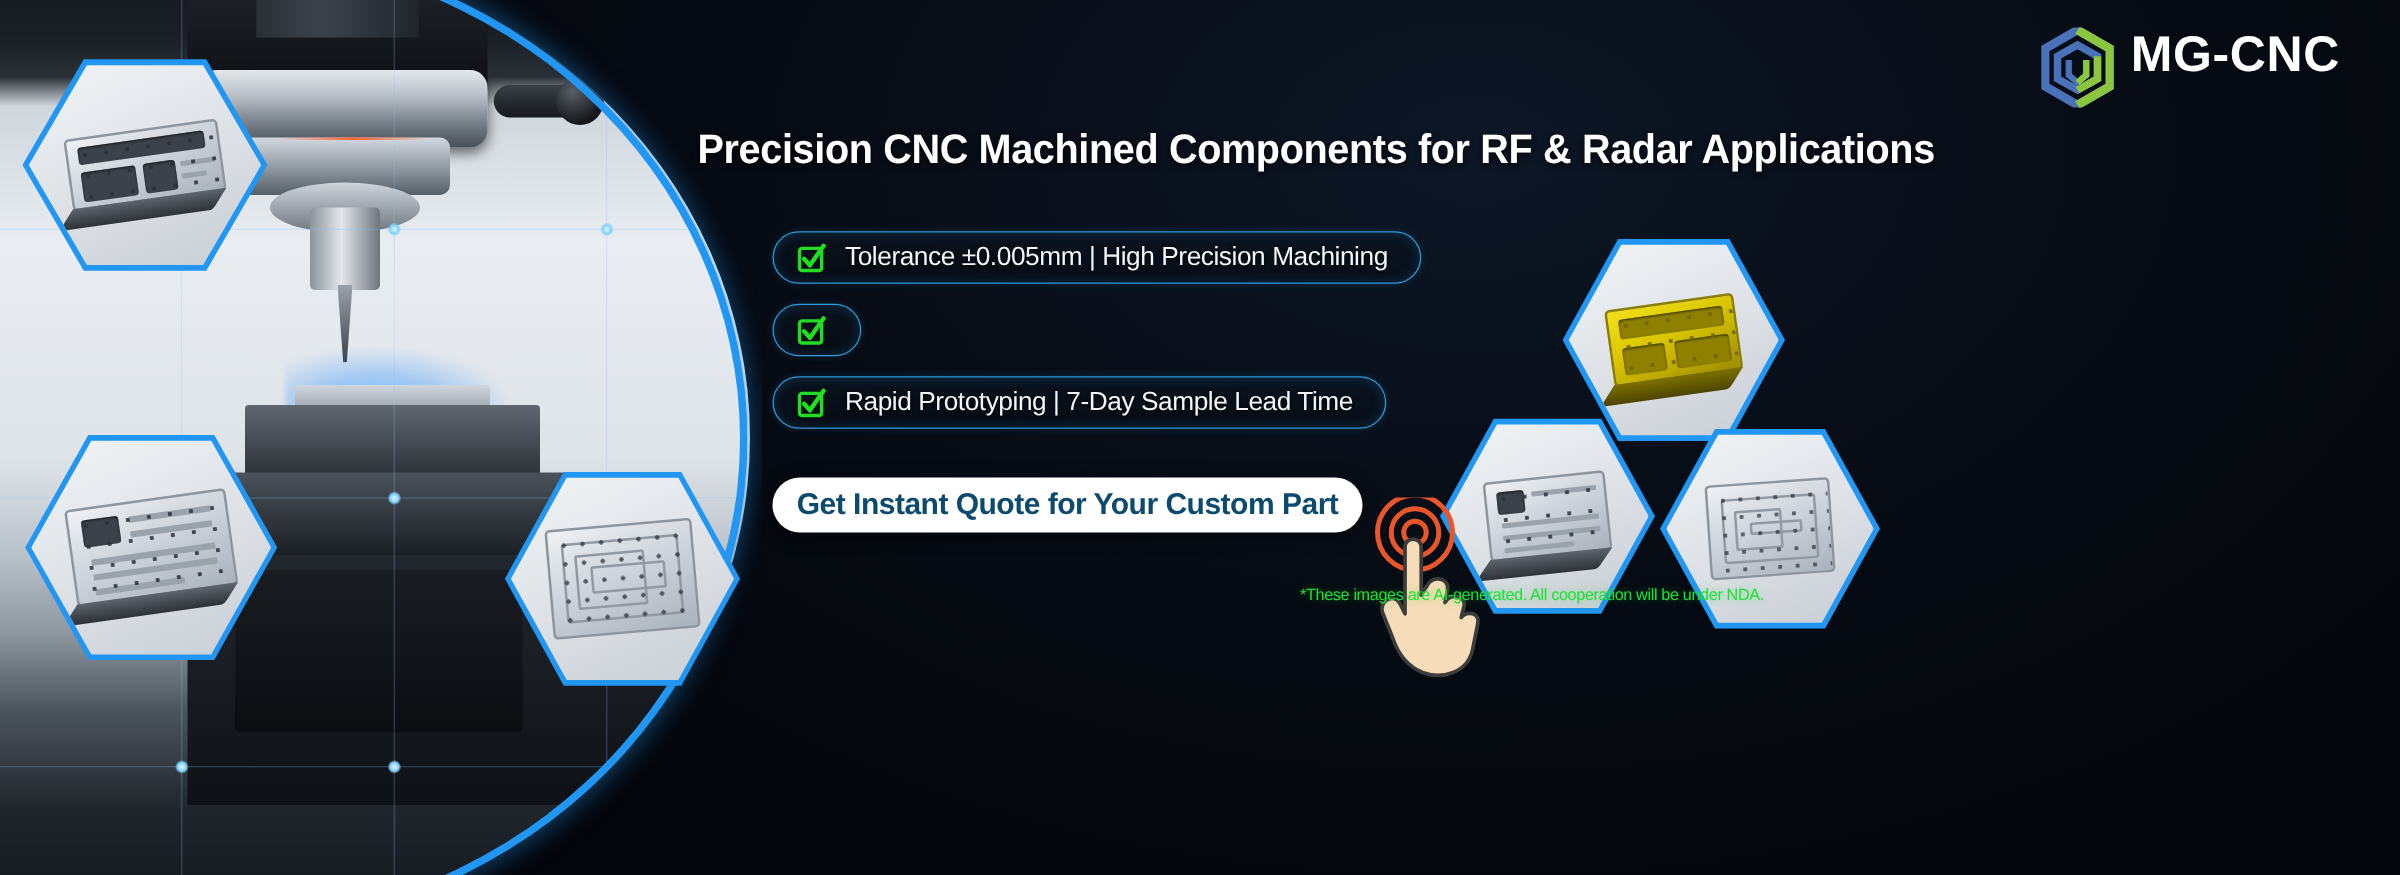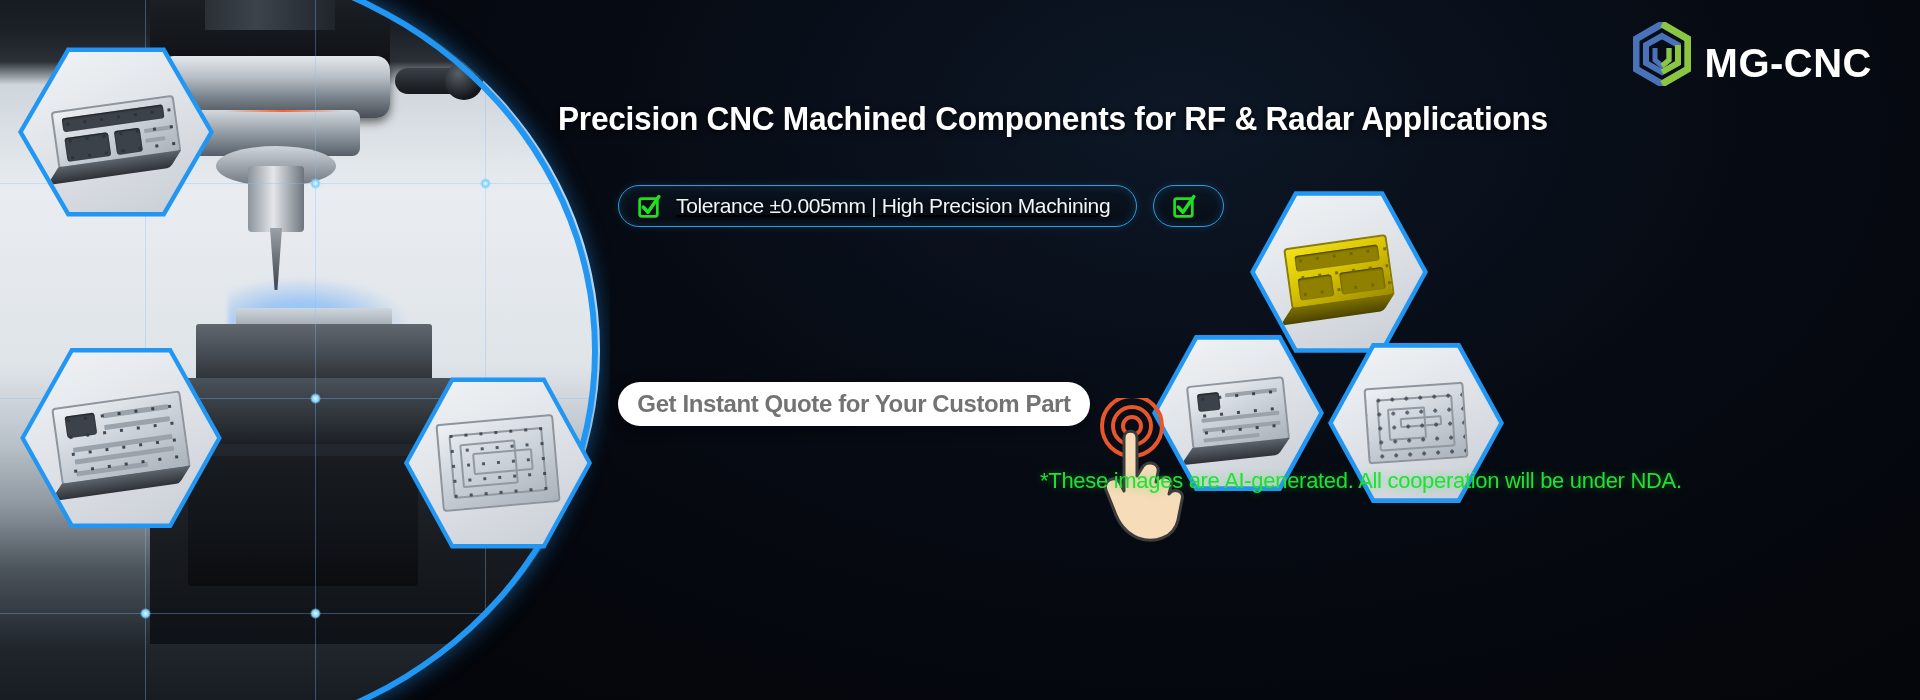--- a/index.html
+++ b/index.html
@@ -162,69 +162,69 @@
   
   .maze{position:absolute;inset:10px;border:2px solid #9199a2;border-radius:3px;}
   .maze:before,.maze:after{content:"";position:absolute;border:2px solid #9199a2;}
   .maze:before{left:8px;top:8px;right:26px;bottom:8px;border-radius:2px;}
   .maze:after{left:20px;top:18px;right:10px;bottom:20px;border-radius:2px;}
 
   
   .content{position:absolute;left:540px;top:0;width:1380px;height:700px;}
 
   .logo{
-    position:absolute;right:48px;top:22px;display:flex;align-items:flex-end;gap:14px;
+    position:absolute;right:48px;top:22px;display:flex;align-items:flex-start;gap:14px;
   }
   .logo-mark{width:58px;height:64px;flex:0 0 auto;}
   .logo-text{
     color:#ffffff;font-size:40px;font-weight:700;letter-spacing:.5px;
     font-family:"Liberation Sans",sans-serif;
   }
 
   .headline{
     position:absolute;left:18px;top:78px;width:900px;
     color:#ffffff;font-size:33px;font-weight:700;letter-spacing:-.3px;
     text-shadow:0 2px 6px rgba(0,0,0,.8);
     transform:scaleX(.96);transform-origin:left center;white-space:nowrap;
   }
   .subhead{
     position:absolute;left:22px;top:128px;width:960px;
     color:#e9eef4;font-size:17.5px;font-weight:400;letter-spacing:-.25px;
     white-space:nowrap;text-shadow:0 1px 4px rgba(0,0,0,.8);
   }
 
-  .features{position:absolute;left:78px;top:185px;display:flex;flex-direction:row;gap:16px;text-decoration:underline;}
+  .features{position:absolute;left:78px;top:185px;display:flex;flex-direction:column;gap:16px;}
   .pill{
     display:inline-flex;align-items:center;gap:14px;
     height:42px;padding:0 26px 0 18px;border-radius:21px;
     border:1.5px solid #2e9ce0;
     background:linear-gradient(180deg,rgba(10,20,32,.75),rgba(6,12,20,.75));
     box-shadow:0 0 10px rgba(46,156,224,.22) inset,0 0 8px rgba(46,156,224,.18);
     width:max-content;
   }
   .pill .label{
     color:#f2f6fa;font-size:21px;letter-spacing:-.35px;white-space:nowrap;
     text-shadow:0 1px 3px rgba(0,0,0,.8);
   }
   .chk{width:25px;height:25px;flex:0 0 auto;}
 
   .cta{
     position:absolute;left:78px;top:382px;
     width:472px;height:44px;border-radius:22px;border:none;
-    background:#ffffff;color:#737373;
+    background:#ffffff;color:#0c4a6e;
     font-family:"Liberation Sans",sans-serif;
     font-size:24px;font-weight:700;letter-spacing:-.4px;
     cursor:pointer;box-shadow:0 3px 14px rgba(0,0,0,.5);
   }
 
   .cursor{position:absolute;left:550px;top:398px;width:140px;height:150px;pointer-events:none;}
 
   .disclaimer{
     position:absolute;left:500px;top:468px;
-    color:#21e035;font-size:22px;letter-spacing:-.3px;white-space:nowrap;
+    color:#21e035;font-size:13px;letter-spacing:-.3px;white-space:nowrap;
     text-shadow:0 0 8px rgba(33,224,53,.45);
   }
 </style>
 </head>
 <body>
 
 <div class="banner">
 
   <div class="photo-panel">
     <div class="photo-clip">
@@ -367,20 +367,27 @@
           <rect x="2.5" y="4.5" width="17" height="17" rx="2" fill="none" stroke="#22dd22" stroke-width="2.6"></rect>
           <path d="M6 12.5 L10.5 17.5 L21 2.5" fill="none" stroke="#22dd22" stroke-width="3.4" stroke-linecap="round" stroke-linejoin="round"></path>
         </svg>
         <span class="label">Tolerance ±0.005mm | High Precision Machining</span>
       </div>
       <div class="pill">
         <svg class="chk" viewBox="0 0 24 24">
           <rect x="2.5" y="4.5" width="17" height="17" rx="2" fill="none" stroke="#22dd22" stroke-width="2.6"></rect>
           <path d="M6 12.5 L10.5 17.5 L21 2.5" fill="none" stroke="#22dd22" stroke-width="3.4" stroke-linecap="round" stroke-linejoin="round"></path>
         </svg>
+      </div>
+      <div class="pill">
+        <svg class="chk" viewBox="0 0 24 24">
+          <rect x="2.5" y="4.5" width="17" height="17" rx="2" fill="none" stroke="#22dd22" stroke-width="2.6"></rect>
+          <path d="M6 12.5 L10.5 17.5 L21 2.5" fill="none" stroke="#22dd22" stroke-width="3.4" stroke-linecap="round" stroke-linejoin="round"></path>
+        </svg>
+        <span class="label">Rapid Prototyping | 7-Day Sample Lead Time</span>
       </div>
     </div>
 
     <button class="cta">Get Instant Quote for Your Custom Part</button>
 
     <svg class="cursor" viewBox="0 0 140 150">
       <circle cx="42" cy="28" r="30" fill="none" stroke="#e8562a" stroke-width="4"></circle>
       <circle cx="42" cy="28" r="19" fill="none" stroke="#e8562a" stroke-width="4"></circle>
       <circle cx="42" cy="28" r="9" fill="none" stroke="#e8562a" stroke-width="4"></circle>
       <g stroke="#3c3c3c" stroke-width="3" stroke-linejoin="round" fill="#f6dcb8">

